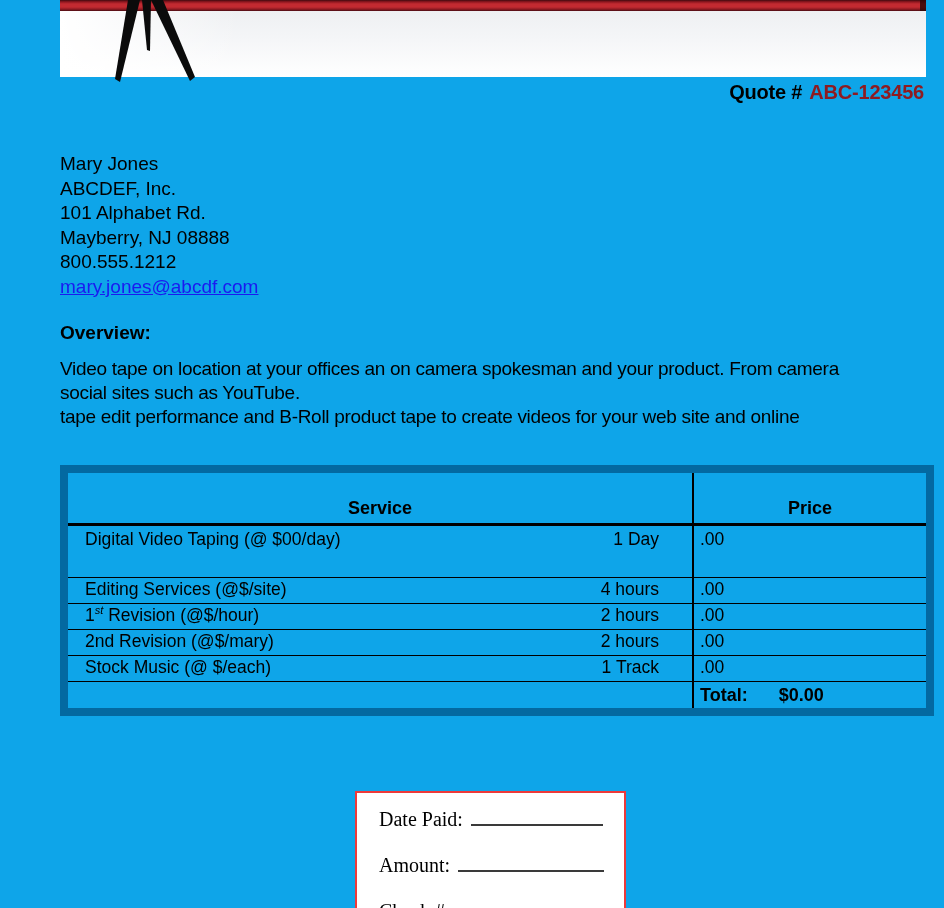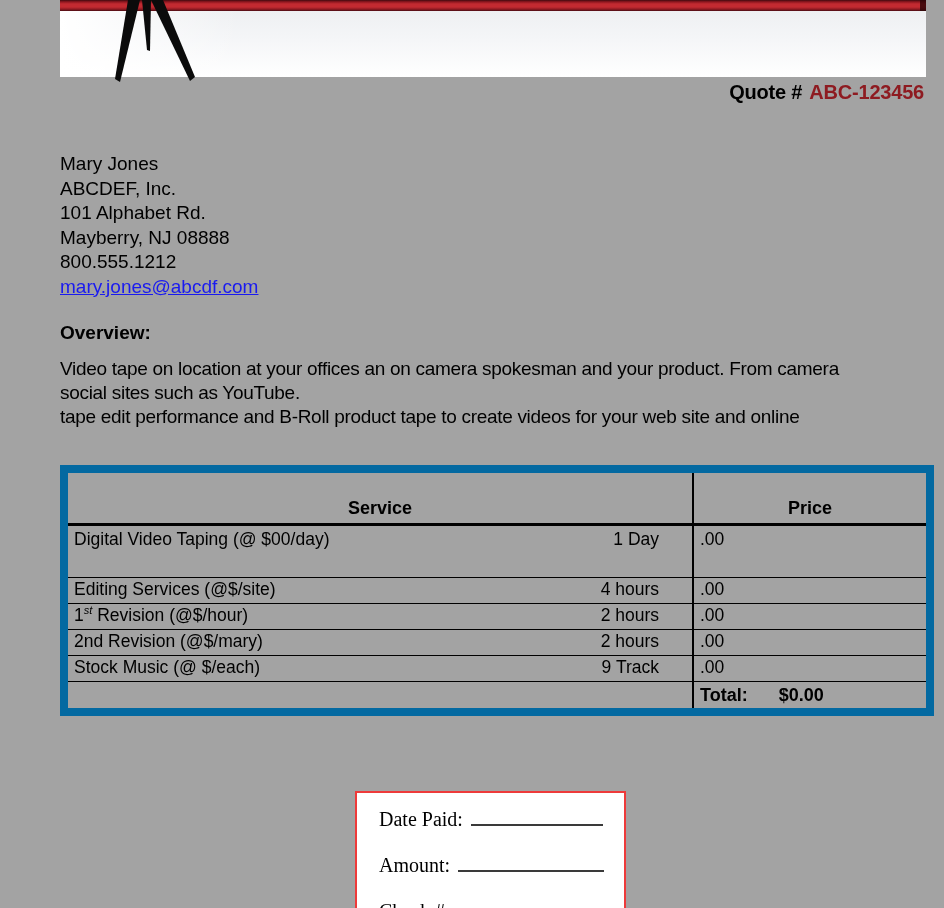--- a/index.html
+++ b/index.html
@@ -1,17 +1,17 @@
 <!DOCTYPE html>
 <html style="--bar-red: #c22a31; --quote-red: #8e1b21; --box-red: #ee3a3a; --link-blue: #1a1af0;"><head>
 <meta charset="utf-8">
 <style>
   html,body{margin:0;padding:0;background:#ffffff;}
   .page{
-    position:relative;width:944px;height:908px;overflow:hidden;background:#a3a3a3;
+    position:relative;width:944px;height:908px;overflow:hidden;background:#0ea5e9;
     font-family:"Liberation Sans",sans-serif;color:#000;
   }
 
   
   .brand-bar{
     position:absolute;left:60px;top:0;width:866px;height:11px;z-index:2;
     background:linear-gradient(to bottom,
       #3f0a10 0%,#8c161e 16%,
       var(--bar-red,#c22a31) 36%,var(--bar-red,#c22a31) 64%,
       #8f1a22 84%,#4a0d13 100%);
@@ -49,21 +49,21 @@
   }
   .quote-table col.c1{width:629px;}
   .quote-table col.c2{width:237px;}
   .quote-table th{
     border-bottom:3px solid #000;vertical-align:bottom;text-align:center;
     font-weight:bold;height:46px;padding:0 0 4px 0;font-size:18px;
   }
   .quote-table th:first-child,.quote-table td:first-child{border-right:2px solid #000;}
   .quote-table td{border-top:1px solid #000;padding:1px 6px;height:23px;vertical-align:top;}
   .quote-table tr.r1 td{height:47px;padding-top:3px;}
-  .cellflex{display:flex;justify-content:space-between;align-items:flex-start;}
+  .cellflex{display:flex;justify-content:space-between;align-items:flex-start;margin-left:11px;}
   .qty{margin-right:27px;white-space:nowrap;}
   .prc{text-align:left;padding-right:7px !important;}
   sup{font-size:11px;line-height:0;font-style:italic;}
   .total-row td{height:24px;font-weight:bold;font-size:18px;vertical-align:middle;}
   .total-row .tl{margin-right:31px;}
 
   
   .paybox{
     position:absolute;left:355px;top:791px;width:271px;height:170px;
     border:2px solid var(--box-red,#ee3a3a);box-sizing:border-box;
@@ -154,21 +154,21 @@
           <span>2nd Revision (@$/mary)</span>
           <span class="qty">2 hours</span>
         </div>
           </td>
         <td class="prc">.00</td>
       </tr>
       <tr>
         <td>
             <div class="cellflex">
           <span>Stock Music (@ $/each)</span>
-          <span class="qty">9 Track</span>
+          <span class="qty">1 Track</span>
         </div>
           </td>
         <td class="prc">.00</td>
       </tr>
       <tr class="total-row">
         <td></td>
         <td class="prc">
           <span class="tl">Total:</span><span>$0.00</span>
         </td>
       </tr>

